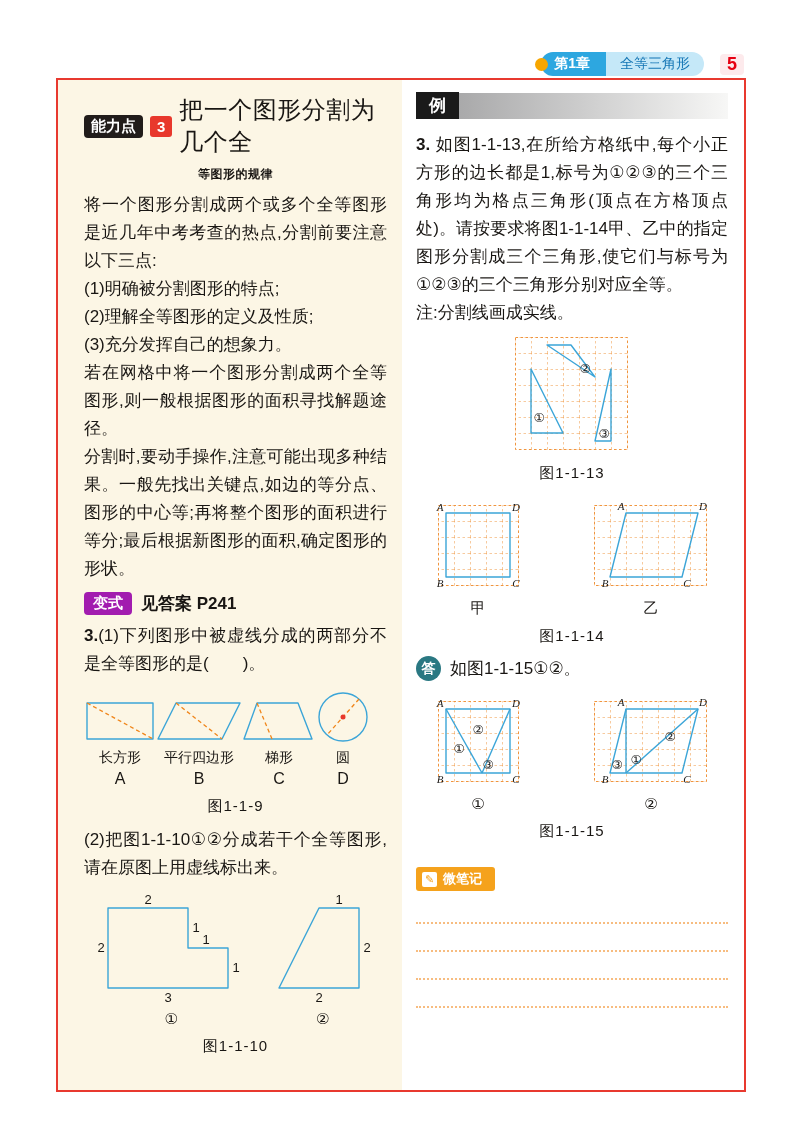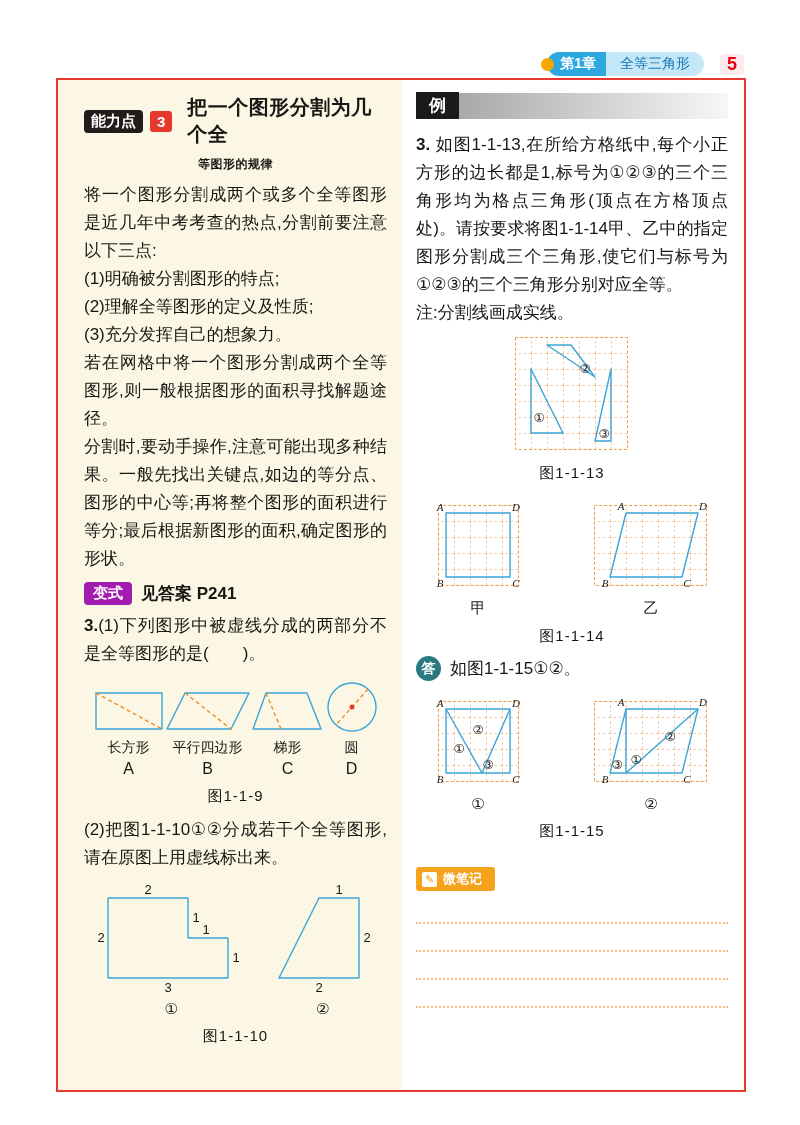--- a/index.html
+++ b/index.html
@@ -6,54 +6,54 @@
   html,body { width:800px; }
   body {
     font-family:"Liberation Sans","DejaVu Sans",sans-serif;
     background:#ffffff;
   }
   .page { position:relative; width:800px; height:1125px; background:#fff; overflow:hidden; }
 
   
   .hdr { position:absolute; top:52px; right:56px; display:flex; align-items:center; z-index:5; }
   .hdr-dot { width:13px; height:13px; border-radius:50%; background:#f7a600; margin-right:-7px; position:relative; z-index:2; }
-  .badge-ch { background:#2da7e0; color:#fff; font-weight:bold; font-size:14px; padding:3px 10px 3px 13px; border-radius:12px 0 0 12px;text-align:right; }
+  .badge-ch { background:#2da7e0; color:#fff; font-weight:bold; font-size:14px; padding:3px 16px 3px 13px; border-radius:12px 0 0 12px;text-align:right; }
   .badge-ti { background:#c5e8f8; color:#1576b5; font-weight:normal; font-size:14px; padding:3px 14px; border-radius:0 12px 12px 0; }
   .pagenum { color:#e60012; font-weight:bold; font-size:18px; margin-left:16px; background:#fdeaec; padding:0 7px; border-radius:4px; }
 
   
   .frame { position:absolute; left:56px; top:78px; width:690px; height:1014px;
            border:2px solid #e8392f; display:flex; background:#fff; }
   .col-left  { width:344px; background:#fcf6e5; padding:14px 15px 0 26px; }
   .col-right { flex:1; background:#fff; padding:12px 16px 0 14px; }
 
   .body-text { font-size:17px; line-height:28px; color:#191613; text-align:justify; }
 
   
   .ability { margin-bottom:8px; }
   .ab-line1 { display:flex; align-items:center; gap:7px; }
   .ab-badge { background:#211c1a; color:#fff; font-size:15px; font-weight:bold; padding:2px 7px; border-radius:4px; flex:none; }
   .ab-num   { background:#e8382c; color:#fff; font-size:15px; font-weight:bold; padding:2px 7px; border-radius:3px; flex:none; }
-  .ab-title { font-size:20px; font-weight:bold; color:#191613; letter-spacing:0.5px;margin-left:8px; }
+  .ab-title { font-size:24px; font-weight:normal; color:#191613; letter-spacing:0.5px; }
   .ab-title2{ font-size:12px; font-weight:bold; color:#191613; text-align:center; margin-top:8px; letter-spacing:0.5px; }
 
   
   .variant-row { display:flex; align-items:center; gap:9px; margin:9px 0 7px; }
   .variant-badge { background:#a21caf; color:#fff; font-weight:bold; font-size:15px; padding:2px 9px; border-radius:4px; }
   .variant-text { font-weight:bold; font-size:17px; color:#191613; }
 
   
   .bl { fill:none; stroke:#3ba5d8; stroke-width:1.4; stroke-linejoin:round; }
   .or { stroke:#f08519; stroke-width:1.3; stroke-dasharray:4 3; fill:none; }
   .gfill { fill:url(#gridp); stroke:#f0953e; stroke-width:1; stroke-dasharray:2.5 2.5; }
   .dim { font-size:13px; fill:#191613; text-anchor:middle; font-family:"Liberation Sans",sans-serif; }
   .num { font-size:12.5px; fill:#222; text-anchor:middle; font-family:"DejaVu Sans",sans-serif; }
   .vx  { font-size:11px; font-style:italic; fill:#222; text-anchor:middle; font-family:"Liberation Serif",serif; }
 
-  .shape-row { display:flex; justify-content:center; align-items:flex-end; margin-top:12px; }
+  .shape-row { display:flex; justify-content:flex-start; align-items:flex-end; margin-top:12px; }
   .shape-col { display:flex; flex-direction:column; align-items:center; }
   .shape-name { font-size:14px; color:#191613; margin-top:5px; white-space:nowrap; }
   .shape-letter { font-size:16px; color:#191613; margin-top:3px; }
   .fig-caption { text-align:center; font-size:15px; color:#191613; margin:9px 0 10px; letter-spacing:1px; }
 
   .fig10-row { display:flex; justify-content:space-around; align-items:flex-end; margin-top:12px; }
   .fig10-col { display:flex; flex-direction:column; align-items:center; }
   .fig-sub { text-align:center; font-size:15px; color:#191613; margin-top:4px; }
 
   

